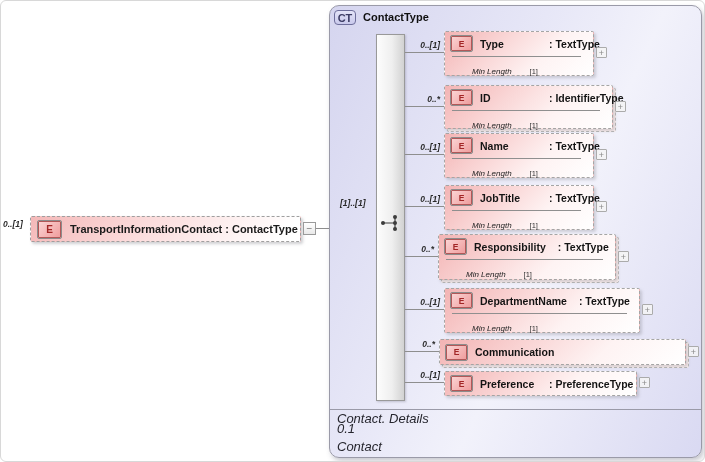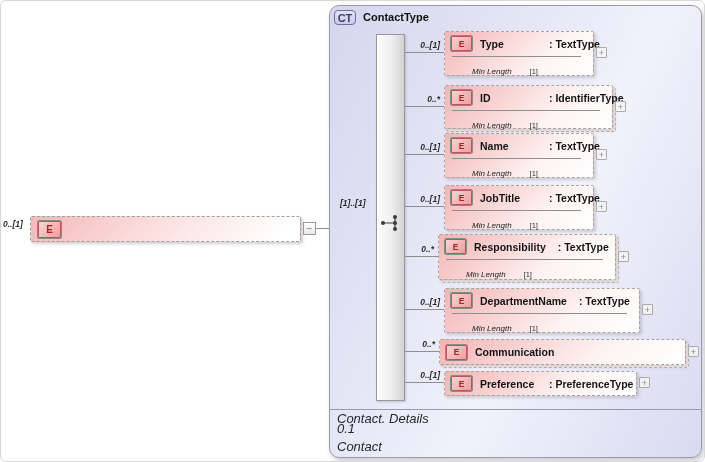--- a/index.html
+++ b/index.html
@@ -61,20 +61,21 @@
 </style>
 </head>
 <body>
 
 <div id="canvas">
 
   <div class="card-label" style="left:2px;top:218px;width:26px;text-align:left;">0..[1]</div>
 
   <div class="elem-box" style="left:29px;top:215px;width:271px;height:26px;padding-left:7px;">
     <span class="e-icon" style="width:21px;height:15px;font-size:10px;">E</span>
+    <span class="root-label">TransportInformationContact : ContactType</span>
   </div>
 
   <div class="toggle-btn" style="left:302px;top:221px;">−</div>
   <div class="hline" style="left:315px;top:227px;width:60px;"></div>
 
   <div id="ct-box">
     <div class="ct-badge">CT</div>
     <div class="ct-title">ContactType</div>
     <div class="footer-sep"></div>
     <div class="footer-text" style="top:405px;">Contact. Details</div>

